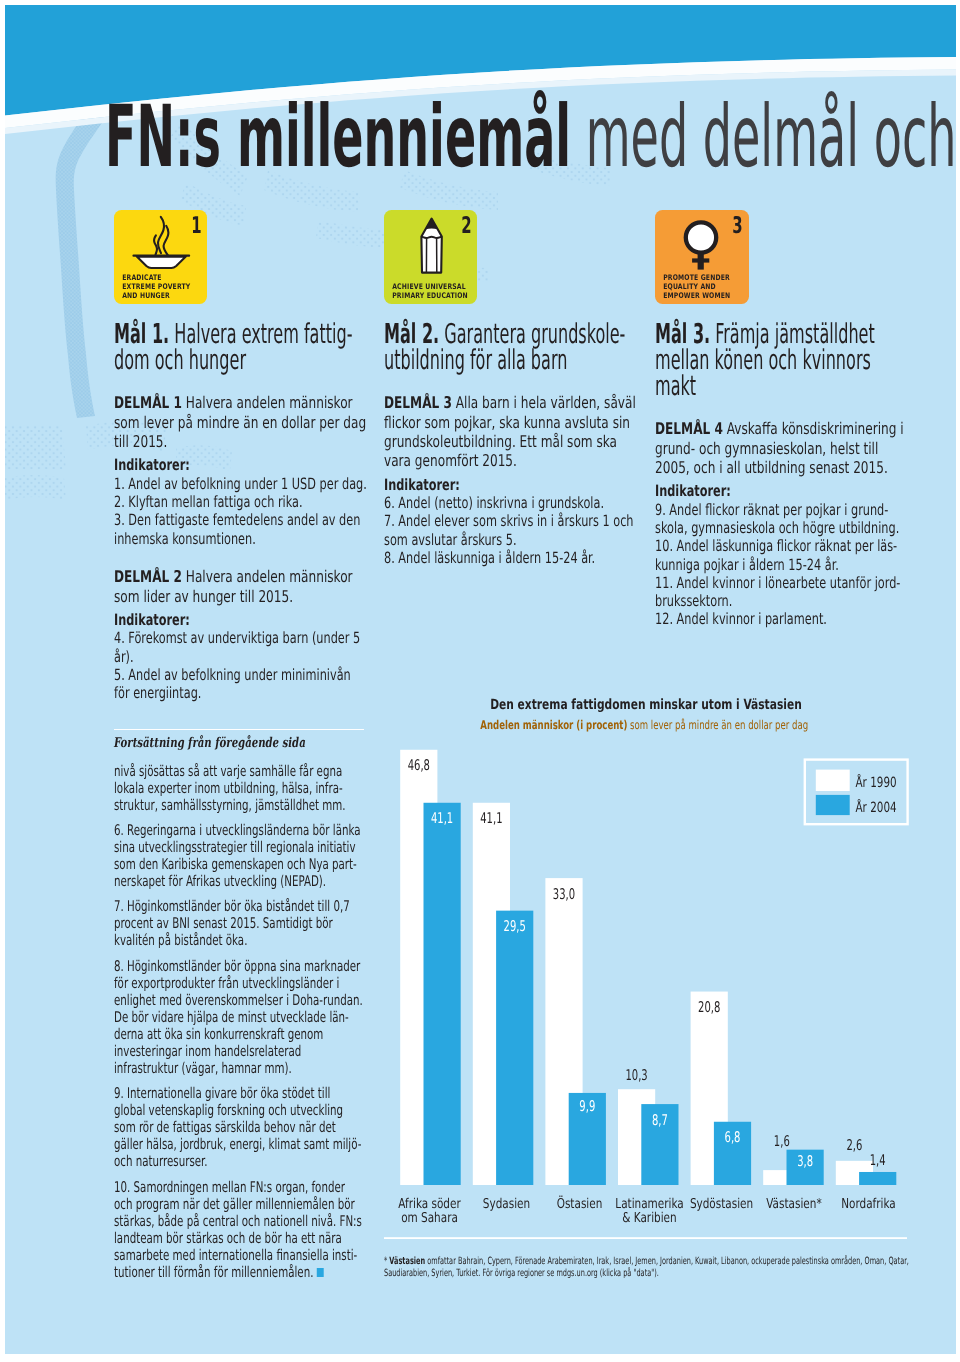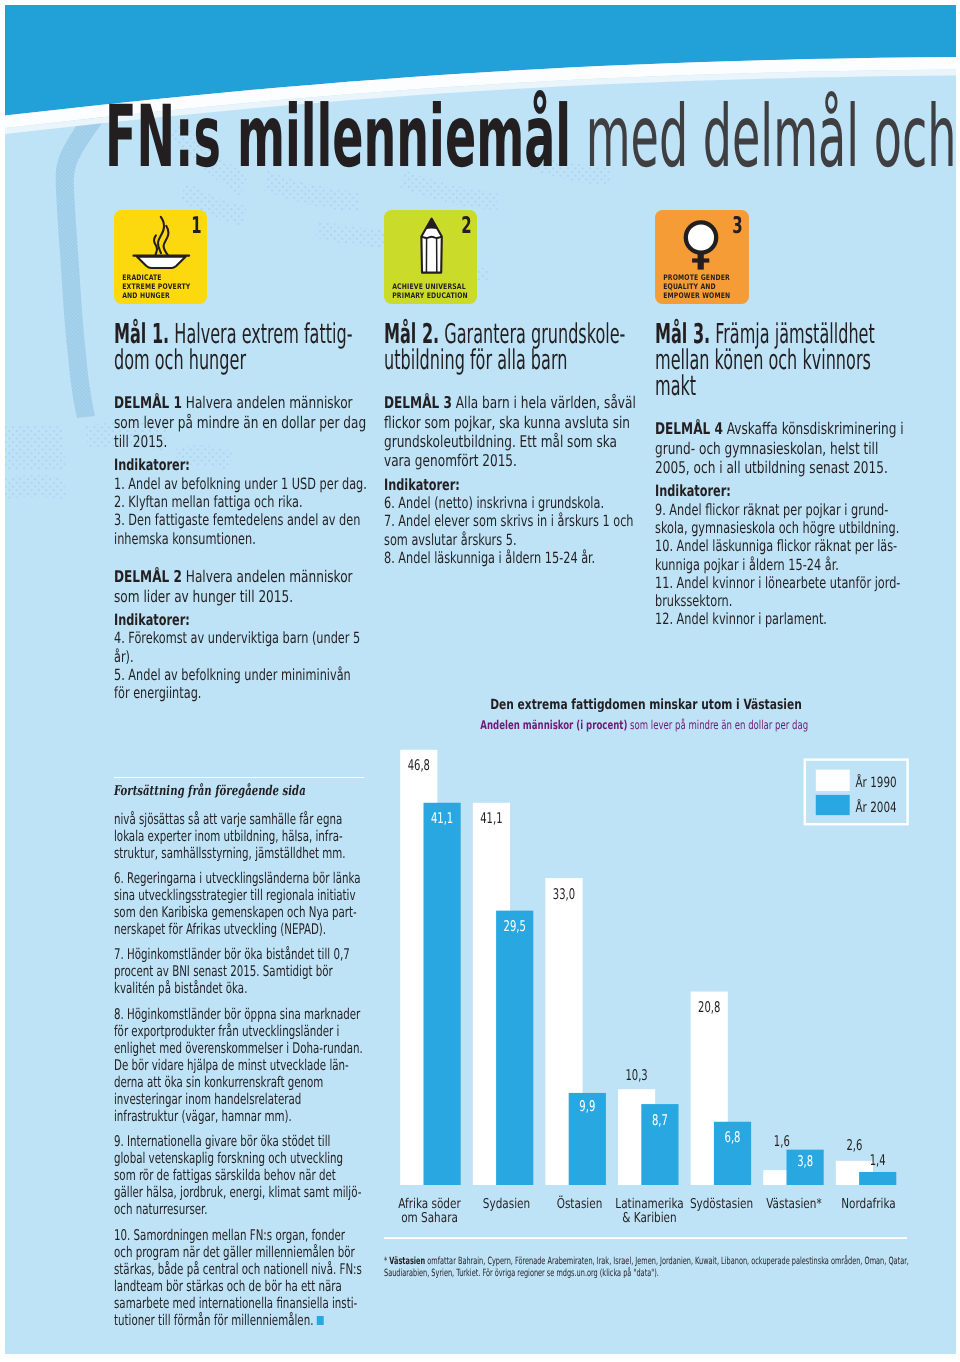--- a/index.html
+++ b/index.html
@@ -33,35 +33,35 @@
 
 .blk { margin-top:19.5px; font-size:16.3px; line-height:19.4px; color:#231f20;
   transform:scaleX(0.828); transform-origin:left top; width:305.6px; hyphens:manual; }
 .blk b { font-weight:bold; }
 .ind { margin-top:5px; font-size:15.6px; line-height:18.3px; color:#231f20;
   transform:scaleX(0.806); transform-origin:left top; width:313.9px; hyphens:manual; }
 .ind .hd { font-weight:bold; }
 .ind p { margin:0; }
 
 
-#cont { position:absolute; left:113.8px; top:728.5px; width:250px;margin-top:48px; }
+#cont { position:absolute; left:113.8px; top:728.5px; width:250px; }
 #cont .rule { height:1.6px; background:#ffffff; width:250px; }
 #cont .note { font-family:"DejaVu Serif Condensed","DejaVu Serif",serif; font-style:italic;
   font-size:13.4px; line-height:15px; color:#231f20; margin-top:5.5px; font-weight:bold;
   transform:scaleX(0.84); transform-origin:left top; width:297px; white-space:nowrap; }
 #cont .body { transform:scaleX(0.771); transform-origin:left top; width:323.6px; margin-top:12px; hyphens:manual; }
 #cont p { margin:0 0 8.4px 0; font-size:14.8px; line-height:17px; color:#231f20; }
 .endmark { display:inline-block; width:9px; height:9px; background:#29a7e0; margin-left:4px; }
 
 
 #chtitle { position:absolute; left:380px; top:696.5px; width:531.4px; text-align:center;
   font-size:14px; font-weight:bold; color:#231f20; }
 #chtitle span { display:inline-block; transform:scaleX(0.847); }
 #chsub { position:absolute; left:380px; top:718px; width:529.2px; text-align:center;
-  font-size:12.1px; color:#701a75; white-space:nowrap; }
+  font-size:12.1px; color:#a16207; white-space:nowrap; }
 #chsub b { font-weight:bold; }
 #chsub .w { display:inline-block; transform:scaleX(0.787); }
 #footnote { position:absolute; left:384px; top:1255.5px; width:722px;
   font-size:10px; line-height:12px; color:#231f20;
   transform:scaleX(0.7285); transform-origin:left top; }
 #footnote b { font-weight:bold; }
 </style>
 </head>
 <body>
 

